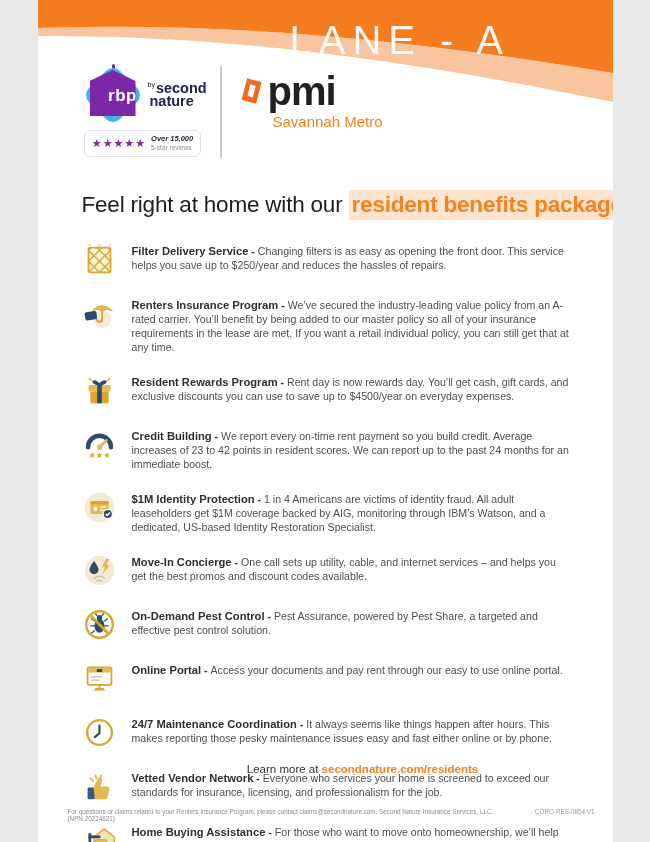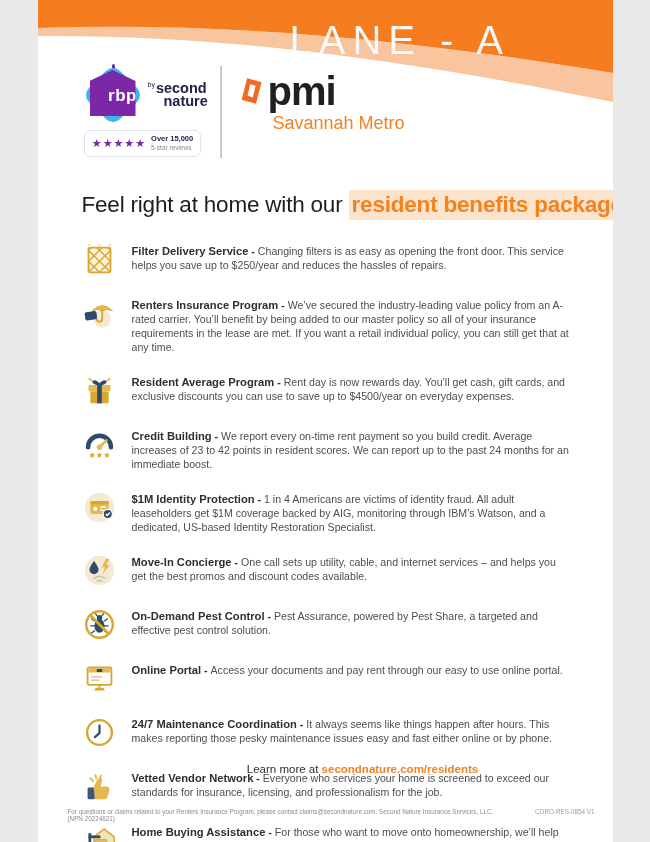--- a/index.html
+++ b/index.html
@@ -32,27 +32,27 @@
   .sn-text{position:absolute;left:66px;top:14px;text-align:left;line-height:13px;
     color:#20224f;font-weight:bold;font-size:14.5px;white-space:nowrap;}
   .sn-by{font-size:7px;font-weight:normal;vertical-align:6px;margin-right:1px;}
   .sn-wrap{position:relative;width:122px;height:64px;}
   .stars-box{
     border:1px solid #e2e2ea;border-radius:6px;background:#fff;display:flex;align-items:center;
     gap:5px;padding:4px 7px;margin-top:2px;
   }
   .stars{color:#7a28a8;font-size:11px;letter-spacing:1px;line-height:11px;}
   .reviews{display:flex;flex-direction:column;line-height:8px;}
-  .reviews .r1{font-size:7.5px;font-weight:bold;color:#20224f;}
+  .reviews .r1{font-size:7.5px;font-weight:bold;color:#20224f;font-style:italic;}
   .reviews .r2{font-size:6.5px;color:#8a8a92;margin-top:1px;}
   .v-divider{width:2px;background:#c9c9cd;height:92px;margin:2px 18px 0 16px;}
   .pmi{display:flex;flex-direction:column;margin-top:12px;}
   .pmi-top{display:flex;align-items:flex-end;gap:4px;}
   .pmi-name{font-size:40px;font-weight:bold;color:#231f20;line-height:30px;letter-spacing:-1px;}
-  .pmi-loc{color:#f58220;font-size:18px;margin:7px 0 12px 33px;}
+  .pmi-loc{color:#f58220;font-size:15px;margin:7px 0 12px 33px;}
   
   .title{margin:34px 44px 0 44px;font-size:22.5px;color:#1d1d1f;letter-spacing:-.2px;white-space:nowrap;}
   .title .hl{color:#f58220;font-weight:bold;background:#fbe3cc;padding:2px 3px 3px 3px;border-radius:2px;}
   
   .benefits{margin:26px 40px 0 44px;display:flex;flex-direction:column;gap:21px;}
   .benefit{display:flex;gap:14px;}
   .b-icon{flex:none;width:36px;height:36px;margin-top:-3px;display:flex;align-items:center;justify-content:center;}
   .b-text{font-size:10.6px;line-height:14px;color:#4e4e52;}
   .b-title{font-weight:bold;color:#2e2e33;font-size:11.2px;}
   .b-sep{font-weight:bold;color:#2e2e33;}
@@ -81,21 +81,21 @@
       <div class="sn-wrap">
         <div class="rbp-badge">
           <div class="rbp-antenna"></div>
           <div class="rbp-diamond"></div>
           <div class="rbp-house">
               <span>rbp</span>
             </div>
         </div>
         <div class="sn-text">
           <span class="sn-by">by</span><span>second</span><br>
-          <span style="margin-left:16px;">nature</span>
+          <span style="margin-left:2px;">nature</span>
         </div>
       </div>
       <div class="stars-box">
         <span class="stars">★★★★★</span>
         <span class="reviews">
           <span class="r1">Over 15,000</span>
           <span class="r2">5-star reviews</span>
         </span>
       </div>
     </div>
@@ -153,21 +153,21 @@
     <div class="benefit">
       <span class="b-icon">
         <svg viewBox="0 0 36 36" width="33" height="33">
           <path d="M7 5 l2.5 2.5 M29 5 l-2.5 2.5" stroke="#e5b94e" stroke-width="2" stroke-linecap="round"></path>
           <path d="M18 11.5 C11 4 7.5 10.5 18 11.5 C28.5 10.5 25 4 18 11.5 Z" fill="none" stroke="#2f4a6b" stroke-width="2.2"></path>
           <rect x="6" y="12" width="24" height="7" rx="1.5" fill="#e5b94e"></rect>
           <rect x="8" y="19" width="20" height="13" rx="1.5" fill="#d9a62e"></rect>
           <rect x="15.5" y="12" width="5" height="20" fill="#2f4a6b"></rect>
         </svg>
       </span>
-      <span class="b-text"><span class="b-title">Resident Average Program</span><span class="b-sep"> - </span><span>Rent day is now rewards day. You’ll get cash, gift cards, and exclusive discounts you can use to save up to $4500/year on everyday expenses.</span></span>
+      <span class="b-text"><span class="b-title">Resident Rewards Program</span><span class="b-sep"> - </span><span>Rent day is now rewards day. You’ll get cash, gift cards, and exclusive discounts you can use to save up to $4500/year on everyday expenses.</span></span>
     </div>
 
     <div class="benefit">
       <span class="b-icon">
         <svg viewBox="0 0 36 36" width="33" height="33">
           <path d="M5.5 21 A12.5 12.5 0 0 1 30.5 21" fill="none" stroke="#2f4a6b" stroke-width="5" stroke-linecap="round"></path>
           <path d="M18 21 L25.5 13.5" stroke="#e5b94e" stroke-width="3" stroke-linecap="round"></path>
           <circle cx="18" cy="21" r="3" fill="#e5b94e"></circle>
           <text x="18" y="33" font-size="9" fill="#d9a62e" text-anchor="middle">★★★</text>
         </svg>

